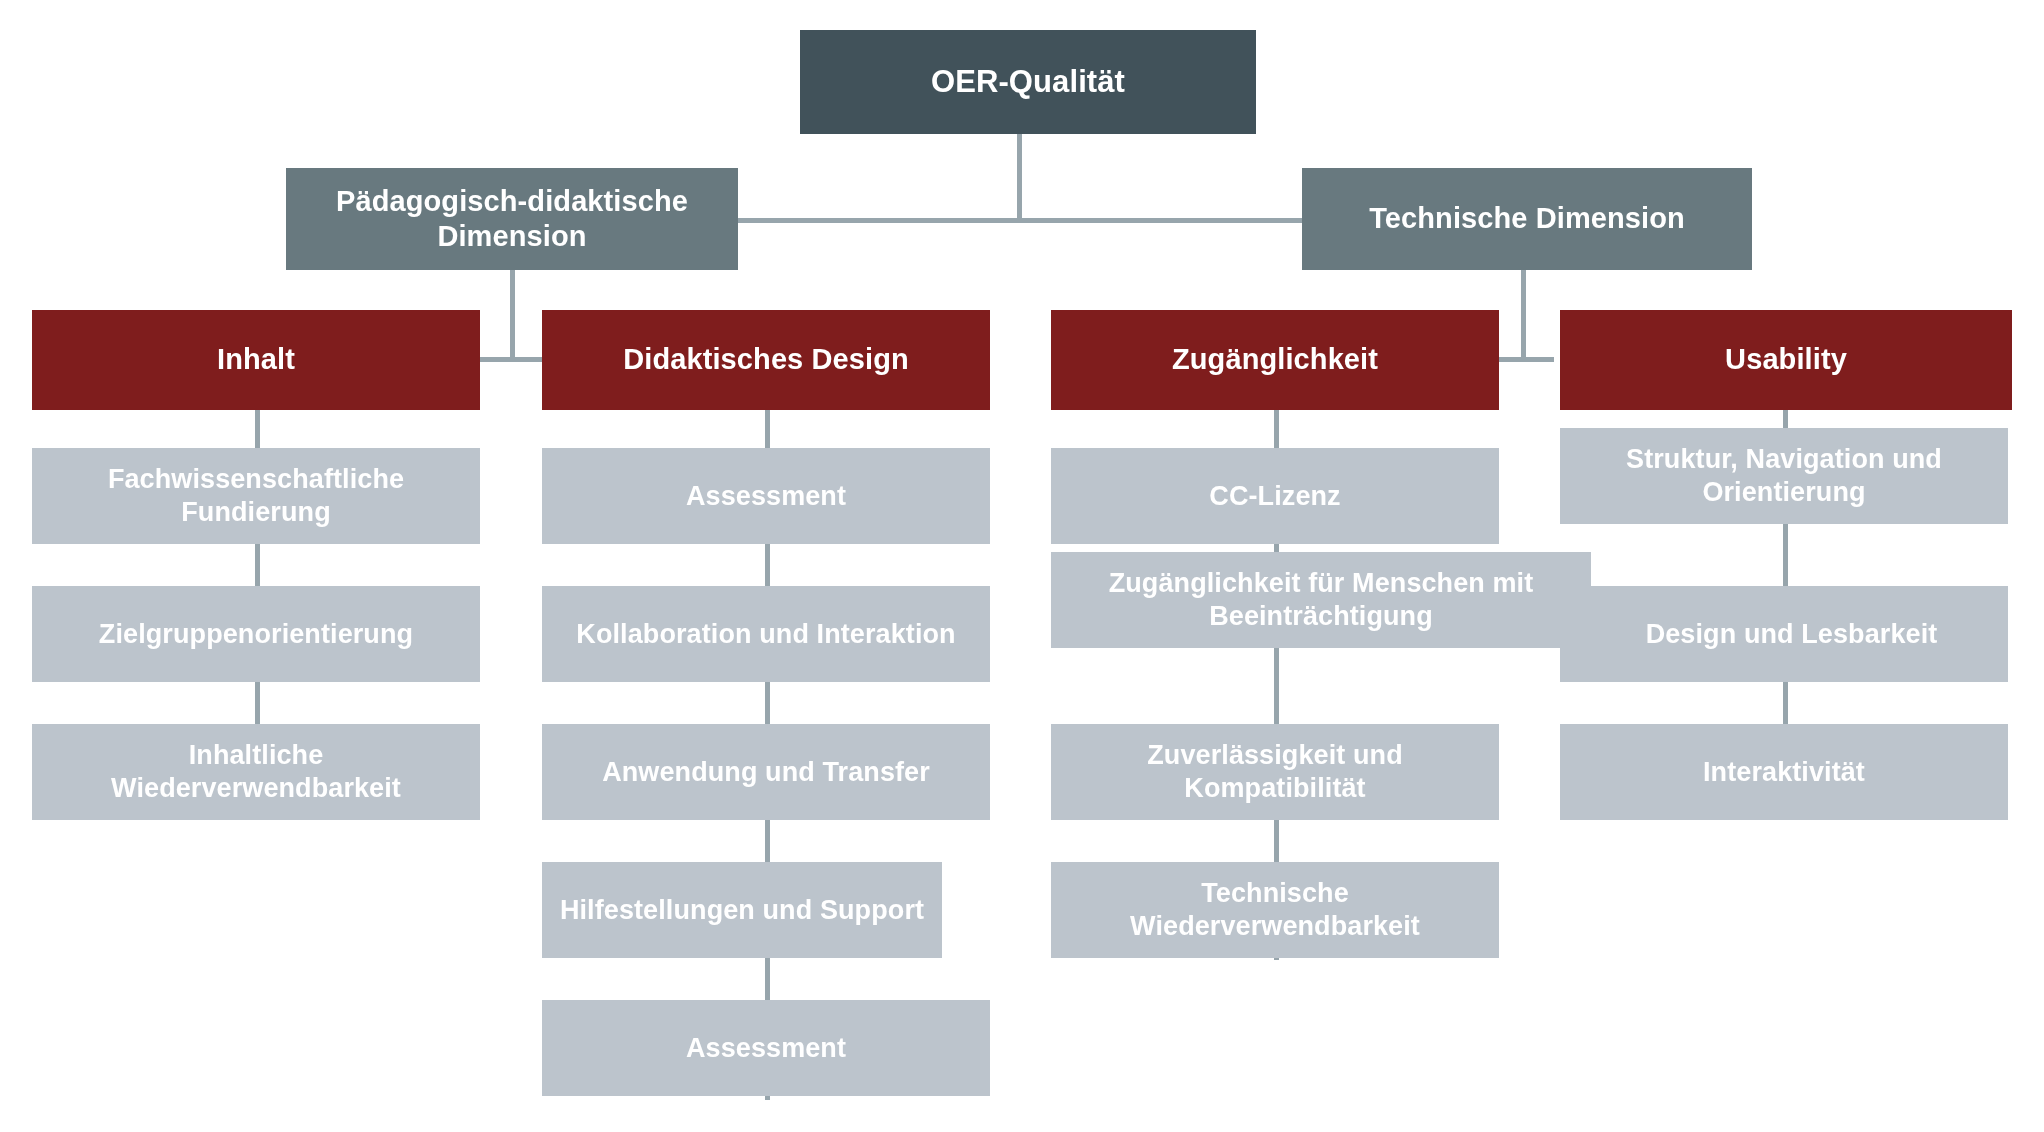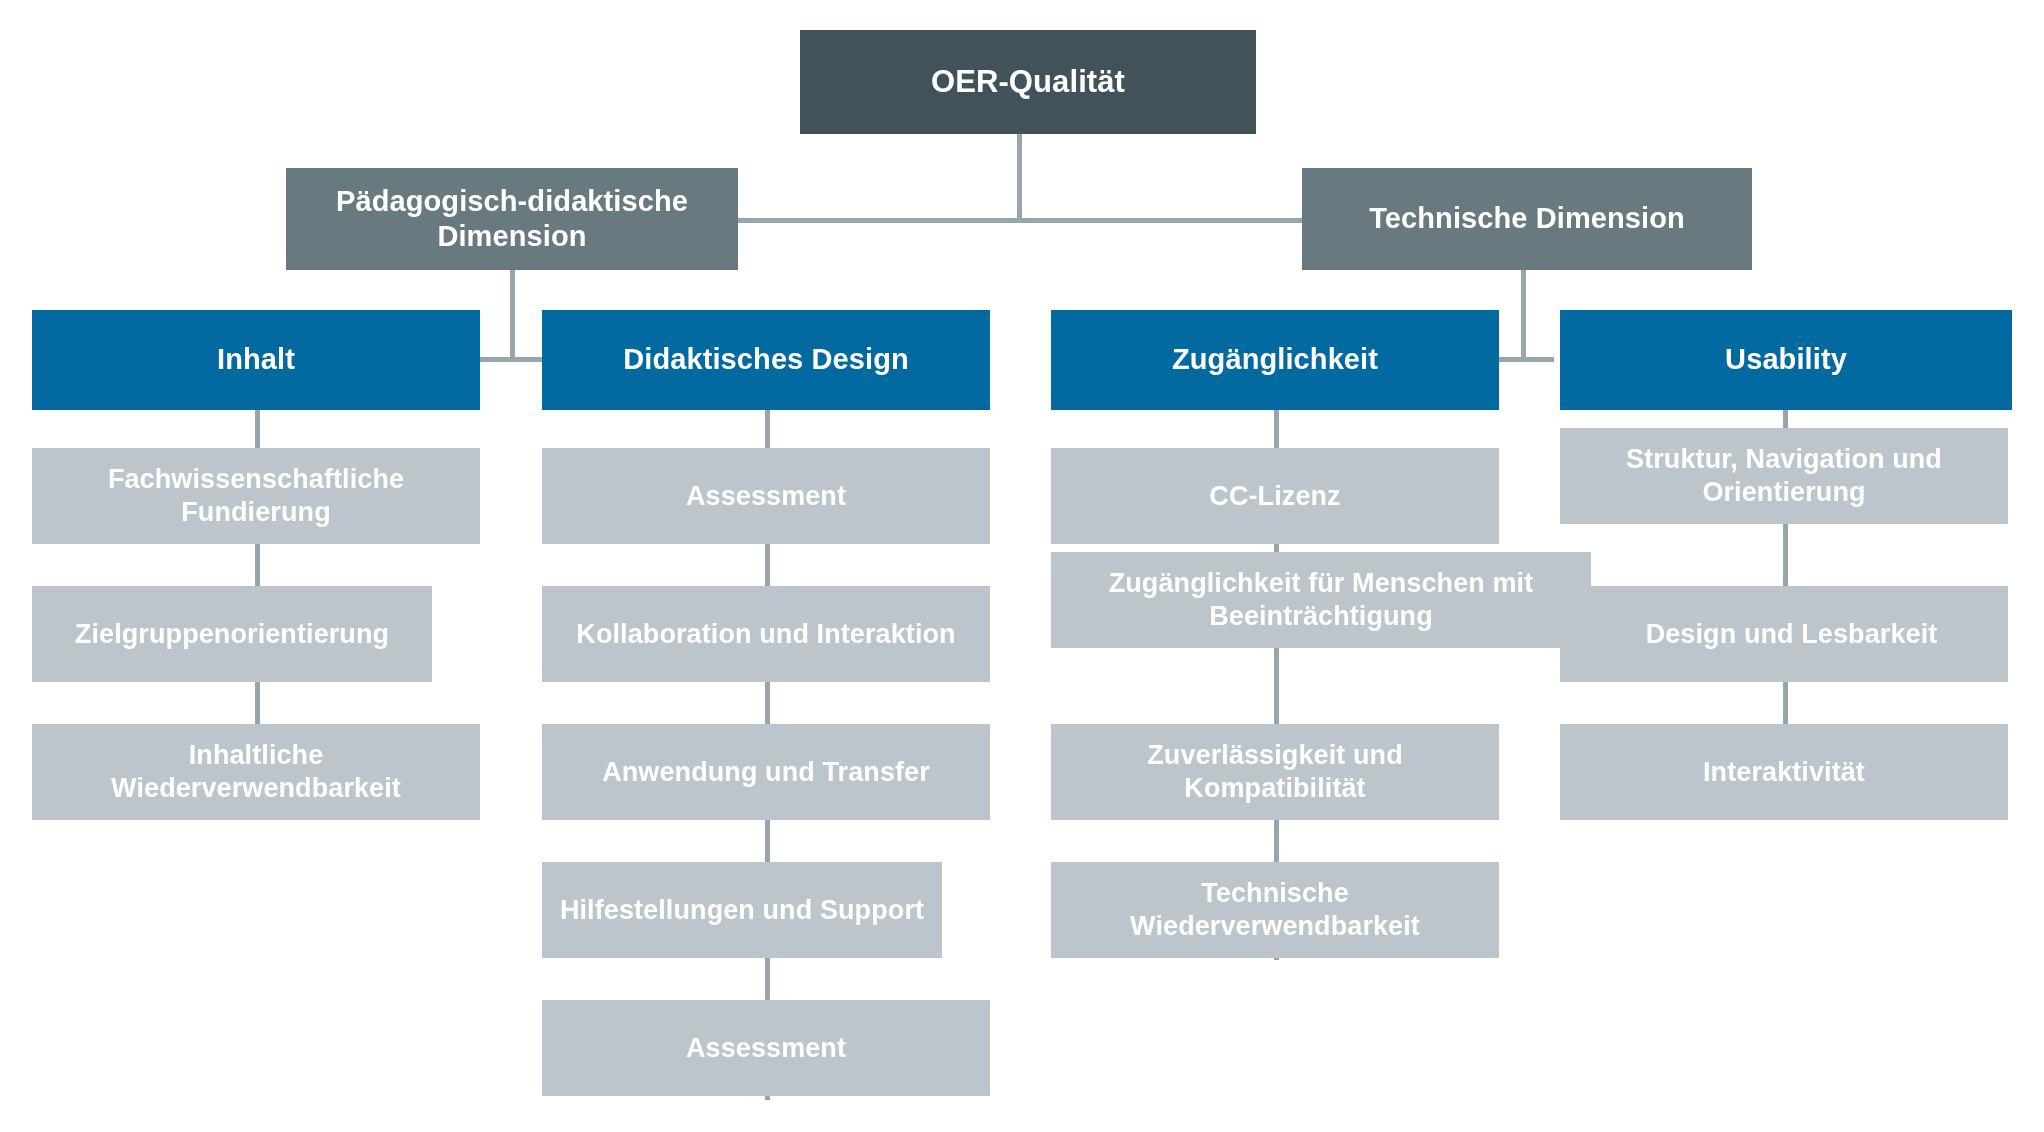--- a/index.html
+++ b/index.html
@@ -35,21 +35,21 @@
 
   .lvl-root {
     background: #41525a;
     font-size: 31px;
   }
   .lvl-dim {
     background: #68797f;
     font-size: 29px;
   }
   .lvl-cat {
-    background: #0369a1;
+    background: #7f1d1d;
     font-size: 29px;
   }
   .lvl-leaf {
     background: #bcc4cc;
     font-size: 27px;
   }
 
   .connector {
     position: absolute;
     background: #97a5ac;
@@ -92,21 +92,21 @@
   <div class="node lvl-cat" style="left:32px; top:310px; width:448px; height:100px;">Inhalt</div>
 
   <div class="node lvl-cat" style="left:542px; top:310px; width:448px; height:100px;">Didaktisches Design</div>
 
   <div class="node lvl-cat" style="left:1051px; top:310px; width:448px; height:100px;">Zugänglichkeit</div>
 
   <div class="node lvl-cat" style="left:1560px; top:310px; width:452px; height:100px;">Usability</div>
 
   <div class="node lvl-leaf" style="left:32px; top:448px; width:448px; height:96px;">Fachwissenschaftliche Fundierung</div>
 
-  <div class="node lvl-leaf" style="left:32px; top:586px; width:400px; height:96px;text-align:center;">Zielgruppenorientierung</div>
+  <div class="node lvl-leaf" style="left:32px; top:586px; width:448px; height:96px;text-align:center;">Zielgruppenorientierung</div>
 
   <div class="node lvl-leaf" style="left:32px; top:724px; width:448px; height:96px;">Inhaltliche Wiederverwendbarkeit</div>
 
   <div class="node lvl-leaf" style="left:542px; top:448px; width:448px; height:96px;">Assessment</div>
 
   <div class="node lvl-leaf" style="left:542px; top:586px; width:448px; height:96px;">Kollaboration und Interaktion</div>
 
   <div class="node lvl-leaf" style="left:542px; top:724px; width:448px; height:96px;">Anwendung und Transfer</div>
 
   <div class="node lvl-leaf" style="left:542px; top:862px; width:400px; height:96px;">Hilfestellungen und Support</div>

